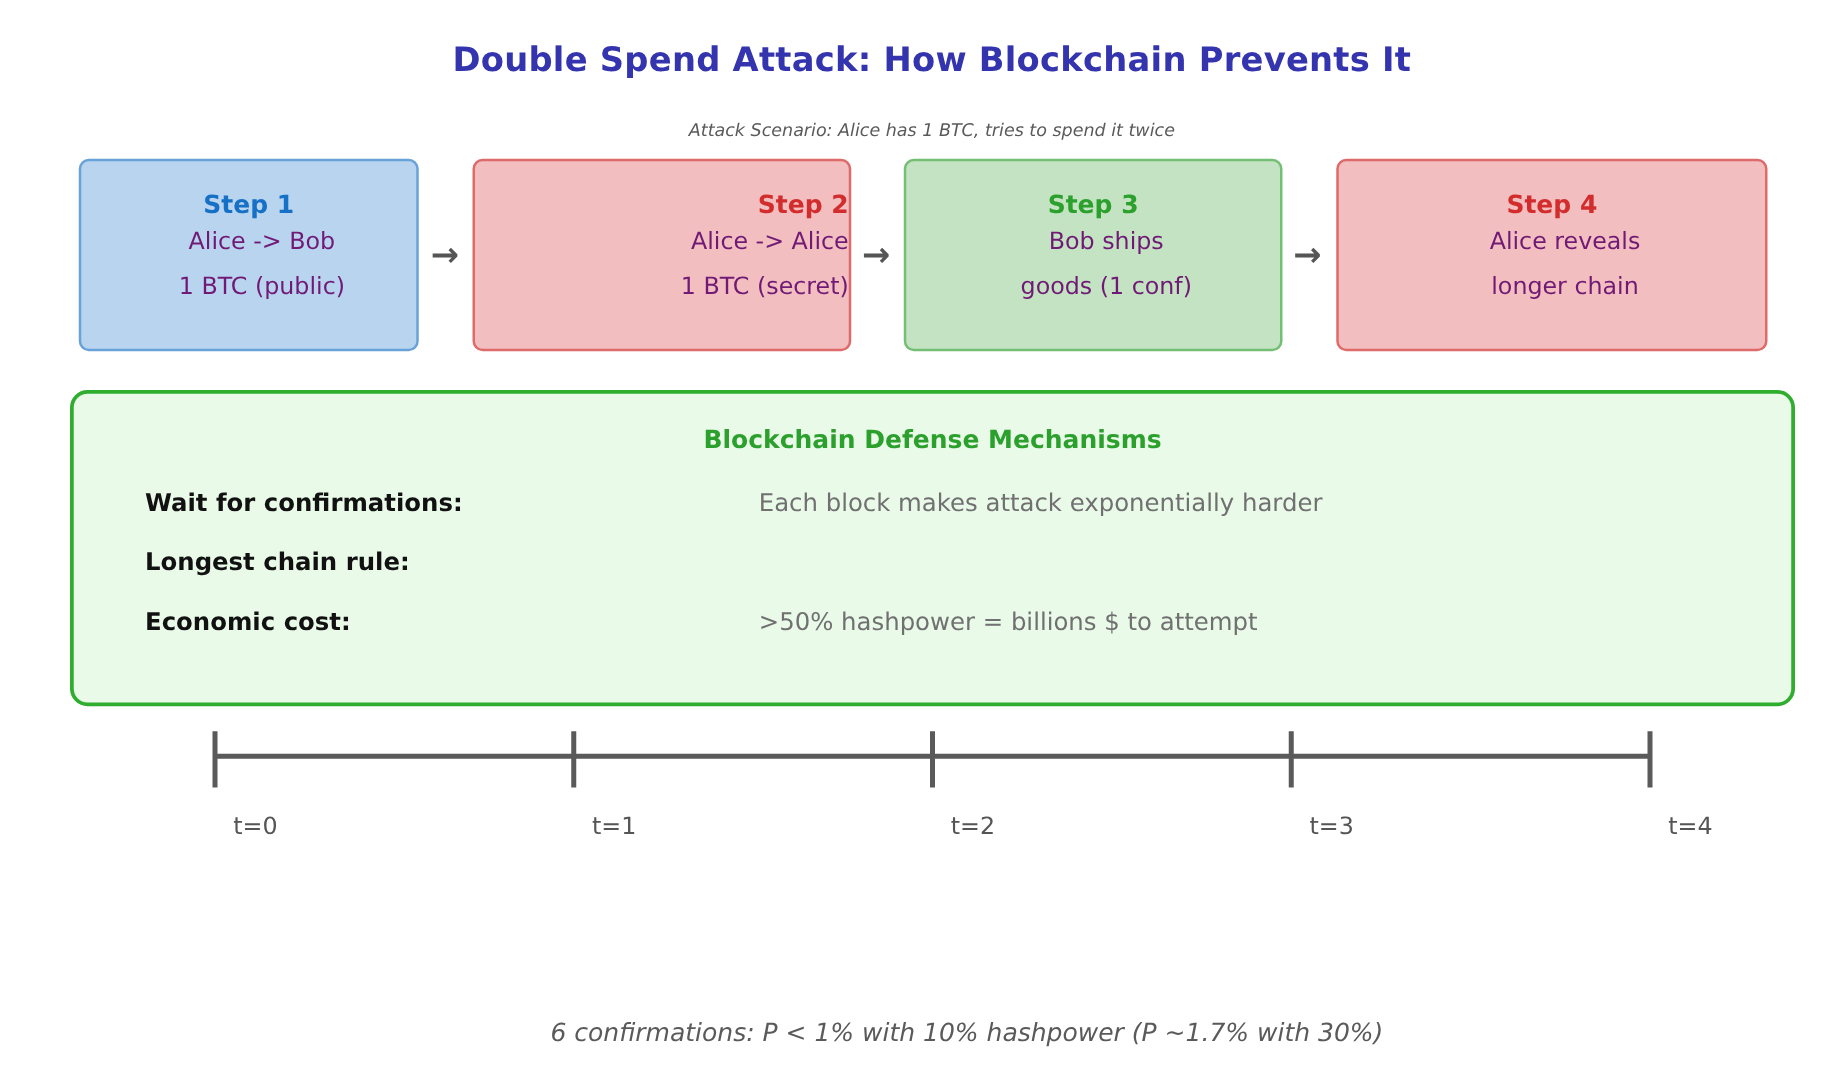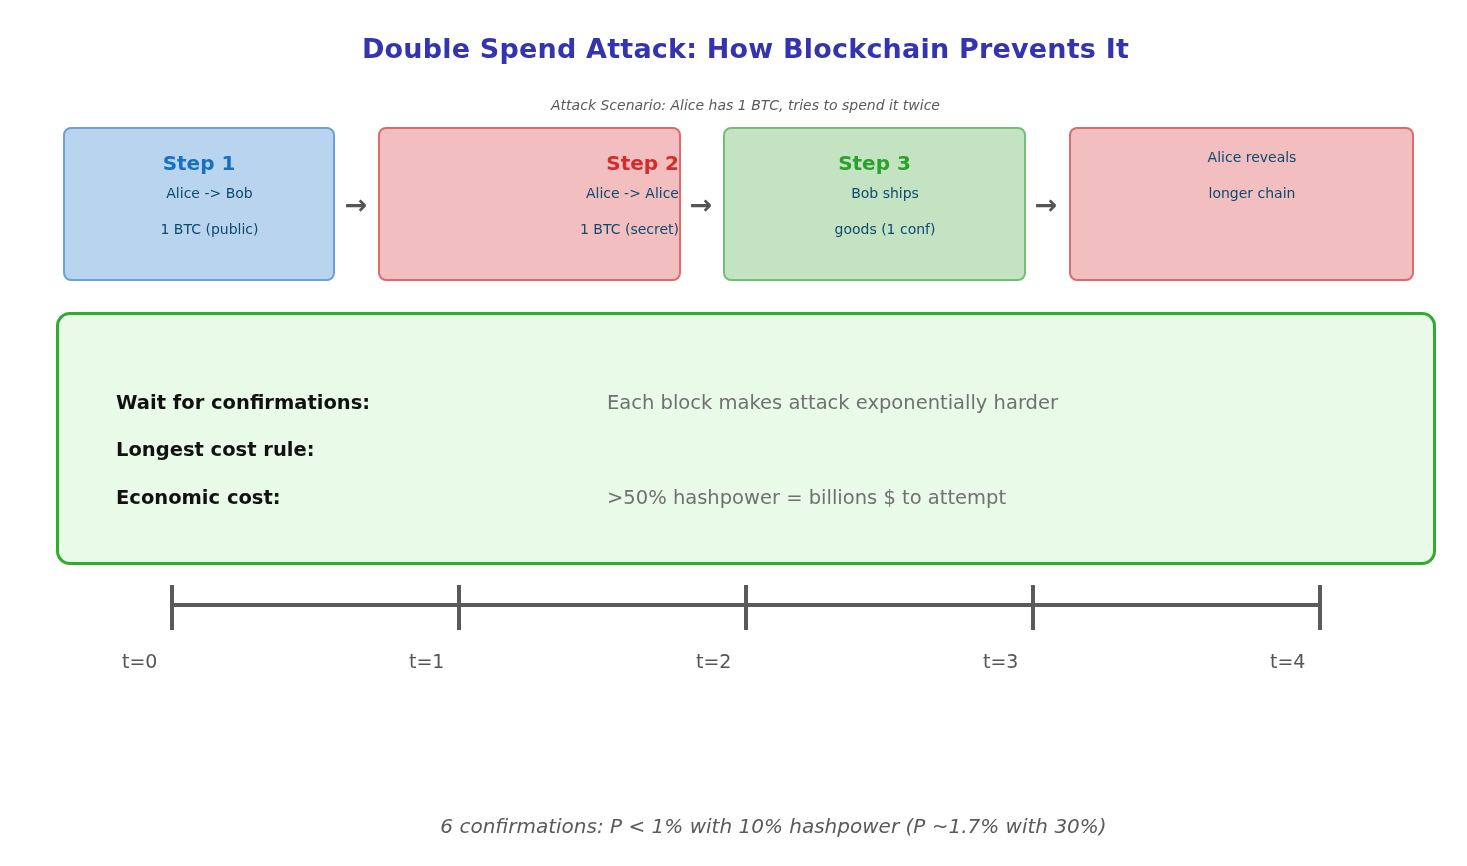--- a/index.html
+++ b/index.html
@@ -19,21 +19,21 @@
     position: absolute; left: 0; top: 97px; width: 1467px;
     text-align: center; font-size: 14px; font-style: italic; color: #5a5a5a;
   }
 
   
   .stepbox {
     position: absolute; top: 127px; height: 154px; box-sizing: border-box;
     border-radius: 8px; border: 2px solid; text-align: center;
   }
   .stepbox .step-title { margin-top: 22px; font-size: 20px; font-weight: bold; }
-  .stepbox .step-line { font-size: 14px; color: #0c4a6e; line-height: 36px; padding-left: 21px; }
+  .stepbox .step-line { font-size: 19px; color: #701a75; line-height: 36px; padding-left: 21px; }
   .stepbox .step-line:first-of-type { margin-top: 10px; }
 
   .box-blue  { background: #b9d4ef; border-color: #69a2d8; }
   .box-pink  { background: #f2bec0; border-color: #df6a6a; }
   .box-green { background: #c3e3c3; border-color: #74bf74; }
   .t-blue  { color: #1570c6; }
   .t-red   { color: #d32c2c; }
   .t-green { color: #2ca02c; }
 
   .box1 { left: 51px;   width: 272px; }
@@ -72,21 +72,21 @@
 
   
   .timeline-line {
     position: absolute; left: 160px; top: 603px; width: 1148px; height: 4px;
     background: #5a5a5a;
   }
   .timeline-tick {
     position: absolute; top: 585px; width: 4px; height: 45px; background: #5a5a5a;
   }
   .timeline-label {
-    position: absolute; top: 650px; width: 100px; text-align: left;
+    position: absolute; top: 650px; width: 100px; text-align: right;
     font-size: 19px; color: #555555;
   }
 
   
   .formula-wrap {
     position: absolute; left: 0; top: 748px; width: 1467px;
     display: flex; justify-content: center;
   }
   .formula-box {
     border: 2px solid #3a3ab2; border-radius: 10px; padding: 5px 16px 7px 16px;
@@ -125,32 +125,34 @@
 
   <div class="stepbox box3 box-green">
     <div class="step-title t-green">Step 3</div>
     <div class="step-line">Bob ships</div>
     <div class="step-line">goods (1 conf)</div>
   </div>
 
   <div class="flow-arrow arrow3">→</div>
 
   <div class="stepbox box4 box-pink">
+    <div class="step-title t-red">Step 4</div>
     <div class="step-line">Alice reveals</div>
     <div class="step-line">longer chain</div>
   </div>
 
   <div class="defense">
+    <div class="defense-title">Blockchain Defense Mechanisms</div>
 
     <div class="defense-row r0">
       <span class="defense-label">Wait for confirmations:</span>
       <span class="defense-desc">Each block makes attack exponentially harder</span>
     </div>
     <div class="defense-row r1">
-      <span class="defense-label">Longest cost rule:</span>
+      <span class="defense-label">Longest chain rule:</span>
     </div>
     <div class="defense-row r2">
       <span class="defense-label">Economic cost:</span>
       <span class="defense-desc">&gt;50% hashpower = billions $ to attempt</span>
     </div>
   </div>
 
   <div class="timeline-line"></div>
 
   <div class="timeline-tick" style="left:158px"></div>

